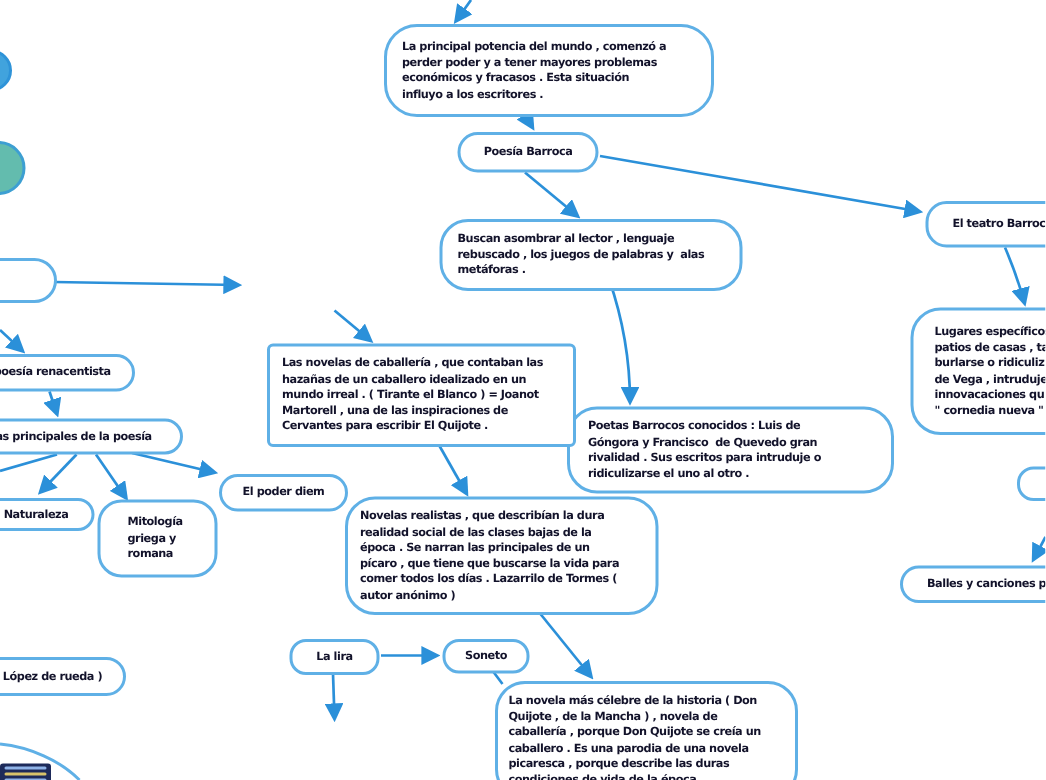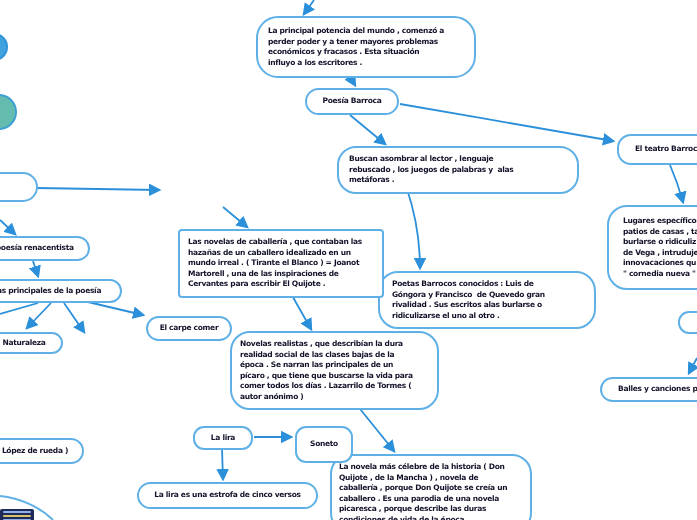--- a/index.html
+++ b/index.html
@@ -9,35 +9,35 @@
   .node{position:absolute;z-index:2;box-sizing:border-box;background:#fff;
         border:2px solid #5fb0e6;color:#12122a;font-weight:bold;font-size:7.5px;
         letter-spacing:-0.3px;line-height:10.5px;white-space:pre;overflow:hidden;}
   .para{border-radius:18px;padding:7px 10px;}
   .pill{border-radius:14px;display:flex;align-items:center;justify-content:center;
         text-align:right;padding:0;}
   .leftal{justify-content:flex-start;text-align:left;padding-left:16px;}
 
   
   #n-principal{left:232px;top:16px;width:220px;border-radius:22px;padding:8px 10px;margin-left:24px;}
-  #n-buscan{left:293px;top:146px;width:242px;border-radius:19px;padding:6px 10px;margin-left:44px;}
+  #n-buscan{left:293px;top:146px;width:202px;border-radius:19px;padding:6px 10px;}
   #n-lugares{left:607px;top:205px;width:162px;padding:9px 14px;border-radius:20px;}
   #n-poetas{left:378px;top:271px;width:218px;border-radius:20px;padding:6px 12px;}
   #n-narrativa{left:163px;top:172px;width:112px;border-radius:16px;padding:6px 14px;}
   #n-caballeria{left:178px;top:229px;width:206px;border-radius:4px;padding:6px 8px;}
   #n-realistas{left:230px;top:331px;width:209px;border-radius:20px;padding:6px 8px;}
   #n-quijote{left:330px;top:454px;width:202px;border-radius:20px;padding:6px 7px;}
   #n-mitologia{left:65px;top:333px;width:80px;border-radius:16px;padding:8px 18px;}
 
   
   #n-poesia{left:305px;top:88px;width:94px;height:27px;}
   #n-teatro{left:617px;top:134px;width:150px;height:31px;}
   #n-carpe{left:146px;top:316px;width:86px;height:25px;}
   #n-lira{left:193px;top:426px;width:60px;height:24px;border-radius:11px;}
-  #n-soneto{left:295px;top:426px;width:58px;height:37px;border-radius:11px;}
+  #n-soneto{left:295px;top:426px;width:58px;height:23px;border-radius:11px;}
   #n-estrofa{left:137px;top:482px;width:181px;height:27px;}
   #n-balles{left:600px;top:377px;width:160px;height:25px;}
   #n-natur{left:-15px;top:332px;width:78px;height:22px;border-radius:11px;}
   #n-renac{left:-32px;top:236px;width:122px;height:25px;}
   #n-princ{left:-40px;top:279px;width:162px;height:24px;}
   #n-lopez{left:-14px;top:438px;width:98px;height:26px;}
   #n-stub-left{left:-34px;top:172px;width:72px;height:30px;border-radius:15px;}
   #n-stub-right{left:678px;top:311px;width:60px;height:23px;border-radius:11px;}
 
   
@@ -93,46 +93,48 @@
 rebuscado , los juegos de palabras y  alas
 metáforas .</div>
   <div class="node para" id="n-lugares">Lugares específicos ,
 patios de casas , ta
 burlarse o ridiculiz
 de Vega , intruduje
 innovacaciones qu
 " cornedia nueva "</div>
   <div class="node para" id="n-poetas">Poetas Barrocos conocidos : Luis de
 Góngora y Francisco  de Quevedo gran
-rivalidad . Sus escritos alas burlarse o
+rivalidad . Sus escritos para intruduje o
 ridiculizarse el uno al otro .</div>
   <div class="node para" id="n-caballeria">Las novelas de caballería , que contaban las
 hazañas de un caballero idealizado en un
 mundo irreal . ( Tirante el Blanco ) = Joanot
 Martorell , una de las inspiraciones de
 Cervantes para escribir El Quijote .</div>
   <div class="node para" id="n-realistas">Novelas realistas , que describían la dura
 realidad social de las clases bajas de la
 época . Se narran las principales de un
 pícaro , que tiene que buscarse la vida para
 comer todos los días . Lazarrilo de Tormes (
 autor anónimo )</div>
   <div class="node para" id="n-quijote">La novela más célebre de la historia ( Don
 Quijote , de la Mancha ) , novela de
 caballería , porque Don Quijote se creía un
 caballero . Es una parodia de una novela
 picaresca , porque describe las duras
 condiciones de vida de la época .</div>
+  <div class="node para" id="n-mitologia">Mitología
+griega y
+romana</div>
 
   <div class="node pill" id="n-poesia">Poesía Barroca</div>
   <div class="node pill leftal" id="n-teatro">El teatro Barroco</div>
-  <div class="node pill" id="n-carpe">El carpe comer</div>
+  <div class="node pill" id="n-carpe">El poder diem</div>
   <div class="node pill" id="n-lira">La lira</div>
   <div class="node pill" id="n-soneto">Soneto</div>
-  <div class="node pill" id="n-estrofa">La lira es una estrofa de cinco versos</div>
   <div class="node pill leftal" id="n-balles">Balles y canciones p</div>
   <div class="node pill" id="n-natur">Naturaleza</div>
   <div class="node pill" id="n-renac">La poesía renacentista</div>
   <div class="node pill" id="n-princ">Temas principales de la poesía</div>
   <div class="node pill" id="n-lopez">López de rueda )</div>
   <div class="node pill" id="n-stub-left"></div>
   <div class="node pill" id="n-stub-right"></div>
 
   <div class="avatar" id="avatar-blue"></div>
   <div class="avatar" id="avatar-teal"></div>

